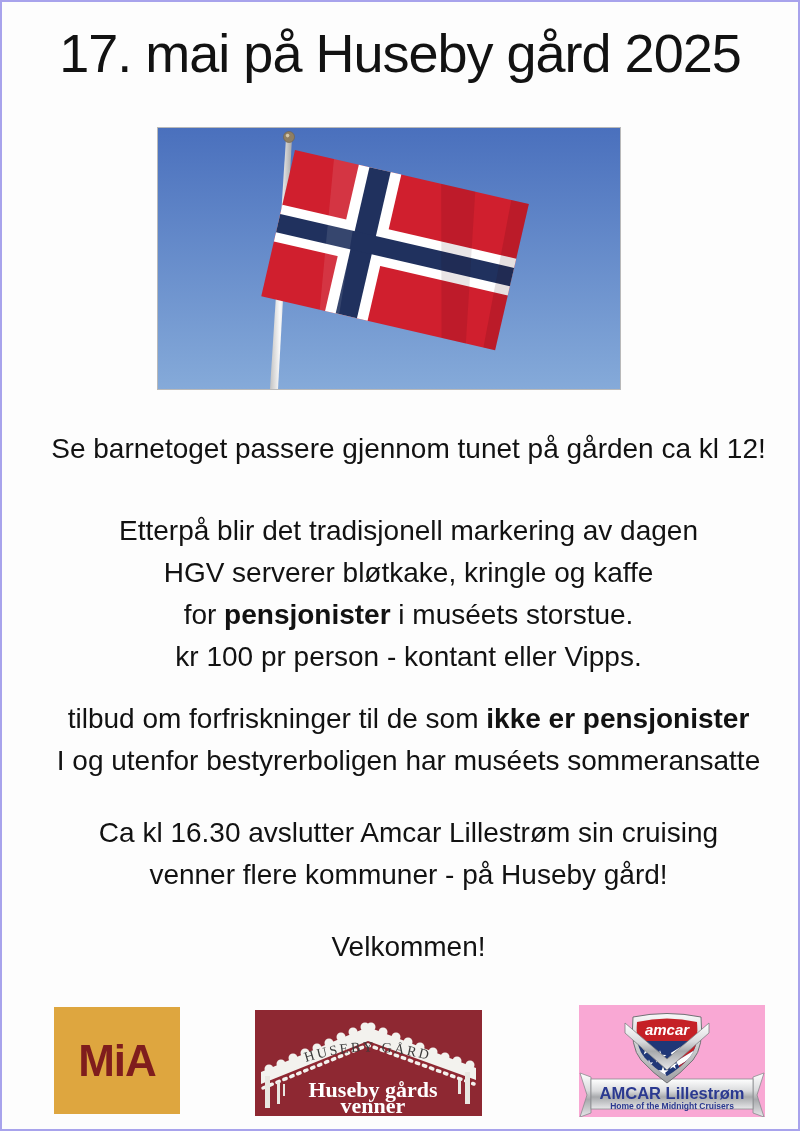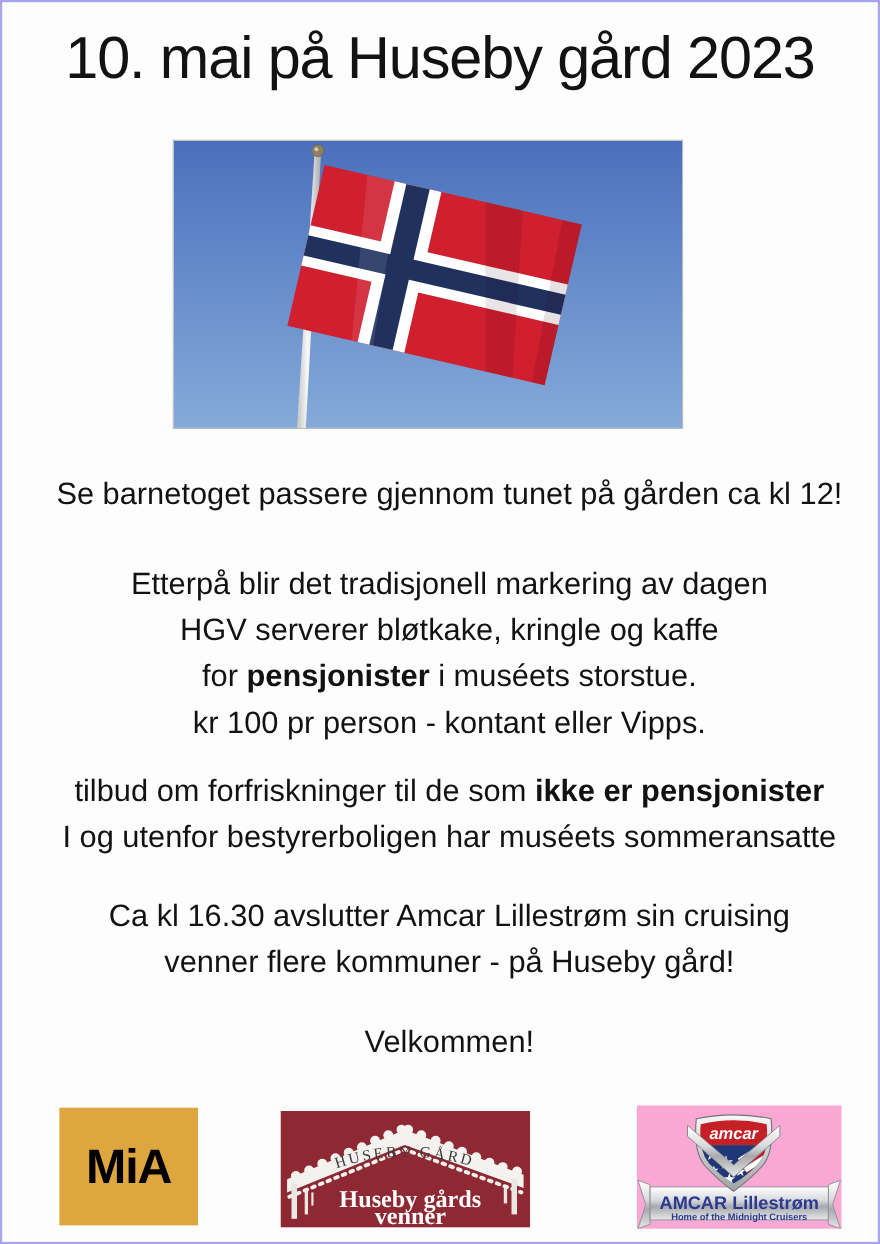--- a/index.html
+++ b/index.html
@@ -34,34 +34,34 @@
   #p2{top:484px;margin-top:24px;}
   #p3{top:696px;}
   #p4{top:778px;margin-top:32px;}
   #p5{top:924px;}
   .logo{position:absolute;}
   .logo-mia{
     left:52px;top:1005px;width:126px;height:107px;
     display:flex;align-items:center;justify-content:center;
   }
   .logo-mia .mia-text{
-    font-weight:700;font-size:44px;color:#000000;letter-spacing:-1px;
+    font-weight:700;font-size:44px;color:#7f1d1d;letter-spacing:-1px;
     font-family:"Liberation Sans", sans-serif;
     text-align:right;
   }
   .logo-huseby{left:253px;top:1008px;width:227px;height:106px;}
   .logo-amcar{left:577px;top:1003px;width:186px;height:112px;background:#f9a8d4;}
   .hg-serif{font-family:"Liberation Serif", serif;}
 </style>
 </head>
 <body>
 
 <div class="page">
 
-  <h1 class="title">10. mai på Huseby gård 2023</h1>
+  <h1 class="title">17. mai på Huseby gård 2025</h1>
 
   <div class="photo">
     <svg width="462" height="261" viewBox="0 0 462 261">
       <defs>
         <linearGradient id="skyGrad" x1="0" y1="0" x2="0" y2="1">
           <stop offset="0" stop-color="#4A70BD"></stop>
           <stop offset="1" stop-color="#85AAD9"></stop>
         </linearGradient>
         <linearGradient id="poleGrad" x1="0" y1="0" x2="1" y2="0">
           <stop offset="0" stop-color="#c2c2c2"></stop>

